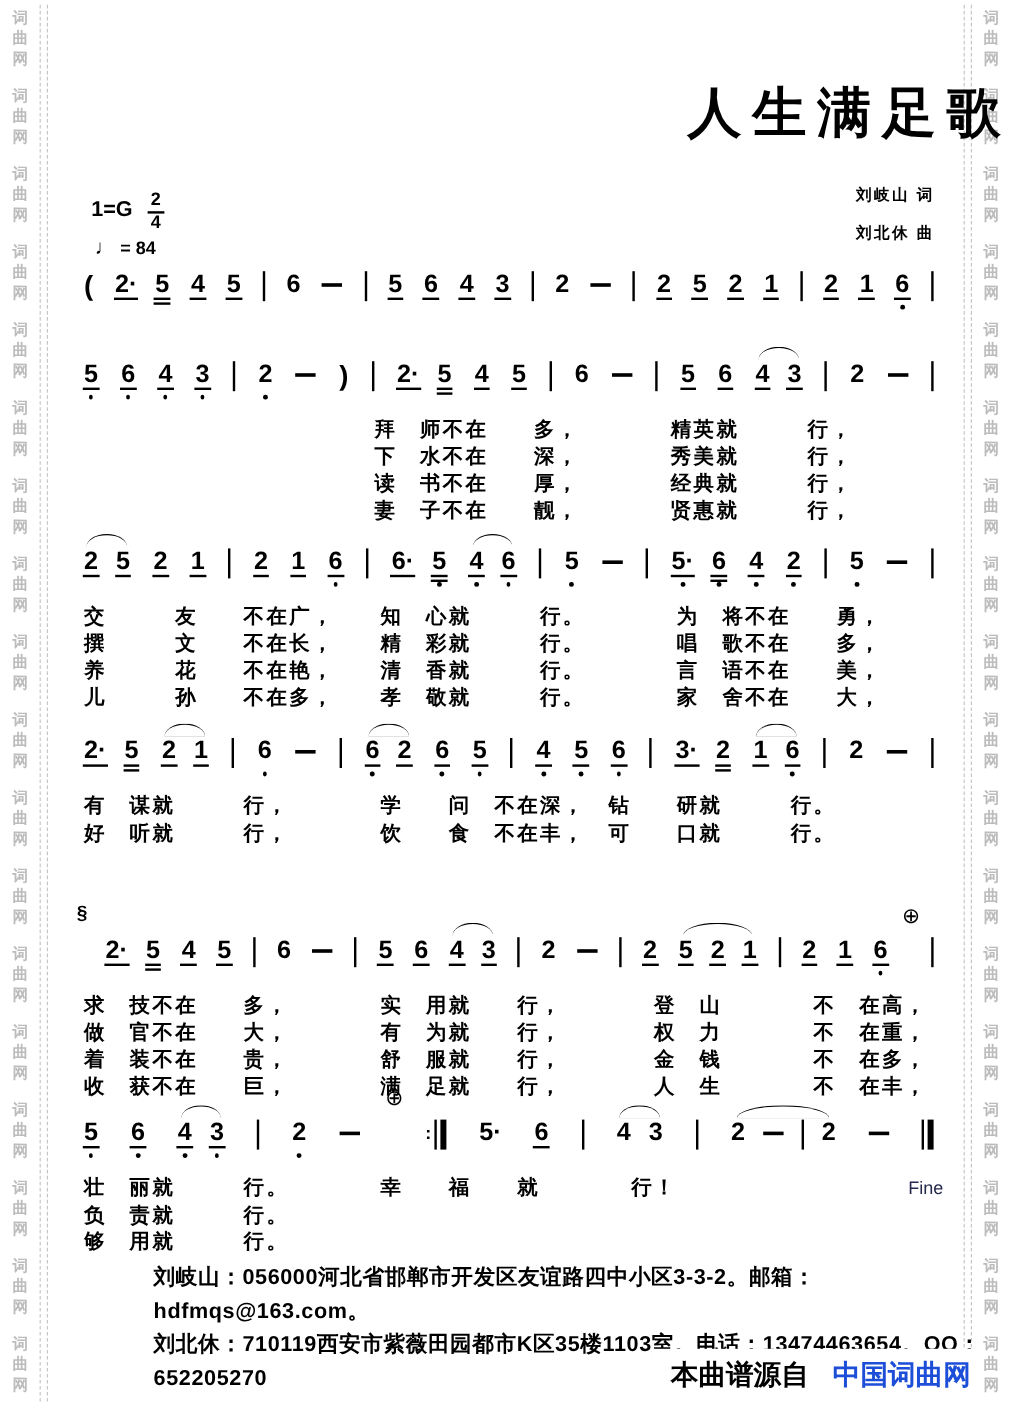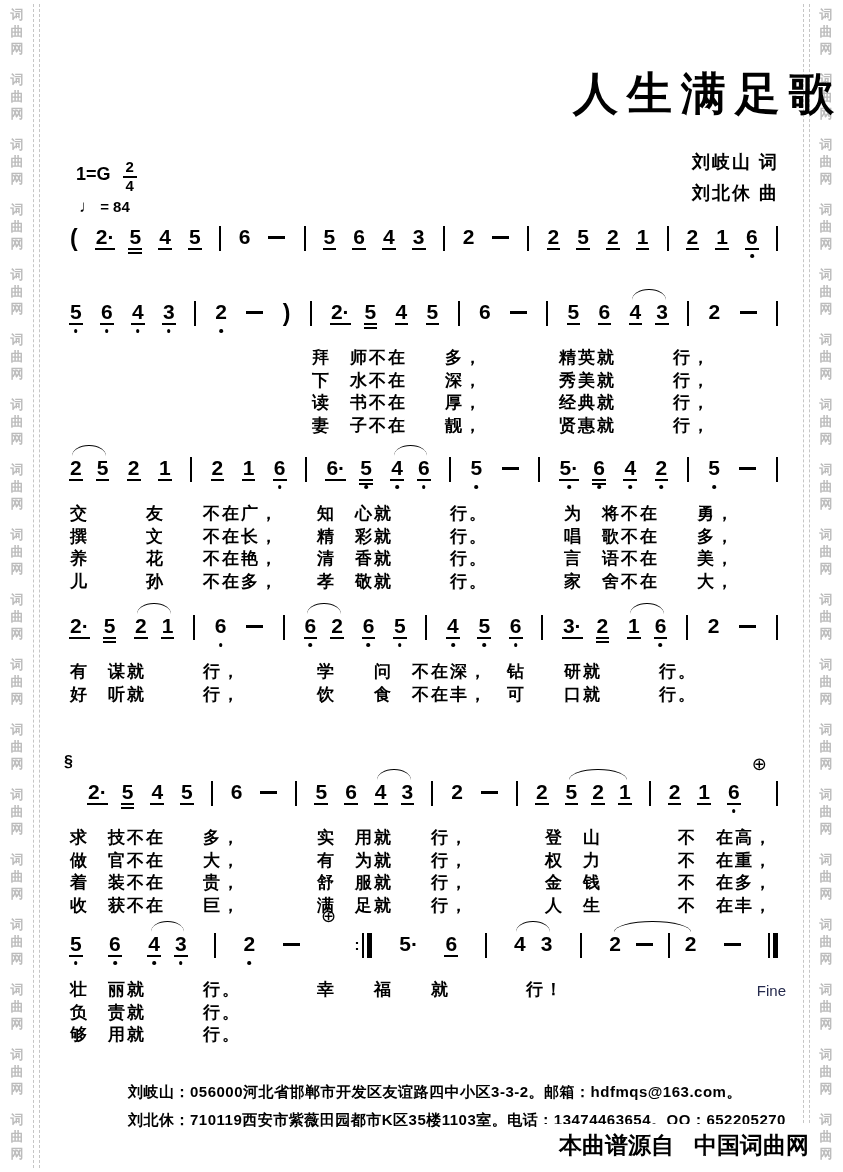--- a/index.html
+++ b/index.html
@@ -12,21 +12,21 @@
   .wm-col.left{left:8px}.wm-col.right{right:8px}
   .wm-group{margin-bottom:14px;display:flex;flex-direction:column;align-items:center}
   
   .title{position:absolute;left:0;right:0;top:64px;text-align:right;font-size:45px;font-weight:bold;letter-spacing:9px}
   .keyblock{position:absolute;left:76px;top:157px;font-size:18px;font-weight:bold;display:flex;align-items:center;gap:12px}
   .ts{display:inline-flex;flex-direction:column;align-items:center;font-size:15px;line-height:1.1;transform:translateY(2px)}
   .ts .tstop{border-bottom:2px solid #000;padding:0 3px}
   .ts .tsbot{padding:0 3px}
   .tempo{position:absolute;left:79px;top:197px;font-size:15px;font-weight:bold}
   .tempo .qnote{font-size:17px}
-  .credits{position:absolute;right:64px;top:147px;font-size:18px;font-weight:bold;line-height:31px;text-align:right;letter-spacing:2px}
+  .credits{position:absolute;right:64px;top:147px;font-size:13px;font-weight:bold;line-height:31px;text-align:right;letter-spacing:2px}
   
   .sys{position:absolute;left:70px;width:708px}
   .sys-0{top:226px}.sys-1{top:301px}.sys-2{top:457px}.sys-3{top:615px}.sys-4{top:781px}.sys-5{top:933px}
   .m-row{display:flex;justify-content:space-between;align-items:flex-start;height:40px;margin-bottom:6px}
   .grp{display:inline-flex;position:relative}
   .grp>*{margin-right:15px}.grp>*:last-child{margin-right:0}
   .grp.slur::before{content:"";position:absolute;left:6%;right:6%;top:-12px;height:10px;
        border-top:1.6px solid #000;border-radius:50% 50% 0 0/100% 100% 0 0}
   .note{position:relative;display:inline-block;font-size:21px;font-weight:bold;line-height:1;padding-bottom:11px}
   .ul{position:absolute;left:-1px;right:-1px;bottom:8px;height:1.8px;background:#000}
@@ -40,21 +40,21 @@
   .rdots{font-size:15px;font-weight:bold;line-height:23px}
   .paren{font-size:23px;font-weight:bold;line-height:24px}
   .mark{position:relative;width:0;height:0;overflow:visible}
   .mark-sym{position:absolute;top:-28px;left:-6px;font-size:16px;font-weight:bold}
   .mark-sym.coda{font-size:18px;font-weight:normal}
   .lyr{position:relative;font-size:17px;font-weight:bold;line-height:22.5px;letter-spacing:2px;white-space:pre}
   .fine{position:absolute;right:-8px;top:1px;color:#252a4d;font-size:15px;letter-spacing:0;font-weight:normal}
   .ds{position:absolute;left:232px;bottom:1px;font-size:13px;letter-spacing:0;font-weight:normal;
       font-family:"Liberation Serif","DejaVu Serif",serif}
   
-  .footer{position:absolute;left:128px;top:1078px;font-size:15px;font-weight:bold;line-height:28px;letter-spacing:.5px}
+  .footer{position:absolute;left:128px;top:1050px;font-size:18px;font-weight:bold;line-height:28px;letter-spacing:.5px}
   .source-box{position:absolute;right:28px;top:1124px;background:#fff;padding:6px 6px 12px 16px;
       font-size:23px;font-weight:bold;white-space:nowrap}
   .source-site{margin-left:20px}
 </style>
 </head>
 <body>
 
 <div class="page">
 
   <div class="rail-line" style="left:33px"></div>
@@ -504,16 +504,16 @@
         <div class="lyr">够　用就　　　行。</div>
       </div>
     </div>
 
   <div class="footer">
     <div>刘岐山：056000河北省邯郸市开发区友谊路四中小区3-3-2。邮箱：hdfmqs@163.com。</div>
     <div>刘北休：710119西安市紫薇田园都市K区35楼1103室。电话：13474463654。QQ：652205270</div>
   </div>
 
   <div class="source-box">
-    <span>本曲谱源自</span><span class="source-site" style="color: #000000;">中国词曲网</span>
+    <span>本曲谱源自</span><span class="source-site" style="color: #1d4ed8;">中国词曲网</span>
   </div>
 
 </div>
 
 </body></html>

